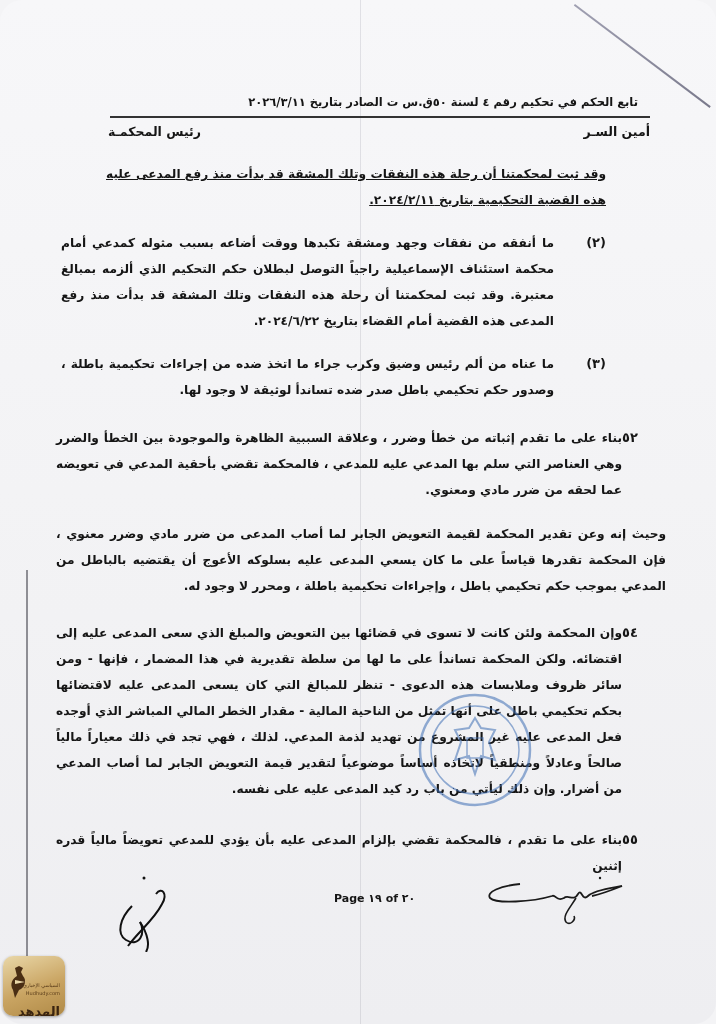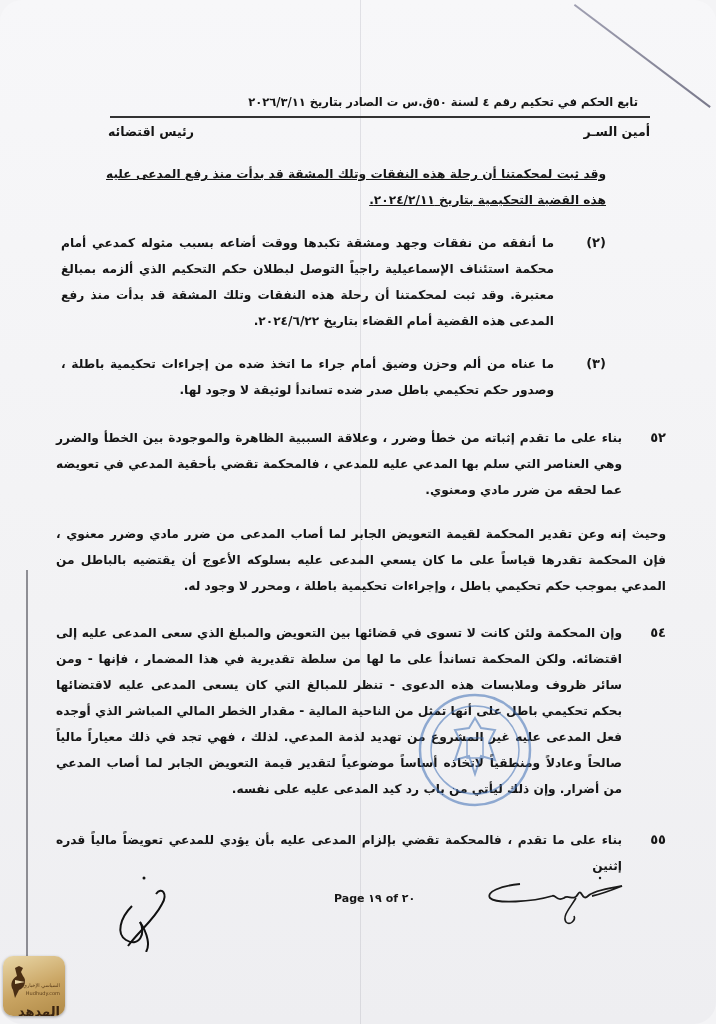--- a/index.html
+++ b/index.html
@@ -46,21 +46,21 @@
   .body-text {
     direction: rtl; text-align: justify; font-weight: bold;
     font-size: 12.2px; line-height: 26px;
   }
   .para { position: absolute; }
   .p-intro { right: 110px; top: 161px; width: 500px; text-decoration: underline; }
   .item { position: absolute; right: 110px; width: 545px; display: flex; direction: rtl; }
   .item .num { width: 52px; flex: none; font-size: 13px; font-weight: bold; text-align: right; line-height: 26px; }
   .item .txt { flex: 1; }
   .numbered { position: absolute; right: 50px; width: 610px; display: flex; direction: rtl; }
-  .numbered .num { width: 44px; flex: none; font-size: 13px; font-weight: bold; line-height: 26px; text-align: right; }
+  .numbered .num { width: 44px; flex: none; font-size: 13px; font-weight: bold; line-height: 26px; text-align: left; }
   .numbered .txt { flex: 1; }
   .footer-page {
     position: absolute; left: 334px; top: 892px;
     font-size: 11px; font-weight: bold; direction: ltr;
   }
   .sig { position: absolute; }
   .stamp { position: absolute; left: 415px; top: 690px; width: 120px; height: 120px; opacity: 0.55; }
   .logo-badge {
     position: absolute; left: 3px; top: 956px; width: 62px; height: 60px;
     border-radius: 10px;
@@ -88,33 +88,33 @@
 <div class="page">
   <div class="fold-line"></div>
   <div class="left-edge"></div>
   <div class="corner-crease"></div>
 
   <div class="header-line">تابع الحكم في تحكيم رقم ٤ لسنة ٥٠ق.س ت الصادر بتاريخ ٢٠٢٦/٣/١١</div>
   <div class="header-rule"></div>
 
   <div class="roles">
     <span>أمين السـر</span>
-    <span>رئيس اقتضائه</span>
+    <span>رئيس المحكمـة</span>
   </div>
 
   <div class="para p-intro body-text">وقد ثبت لمحكمتنا أن رحلة هذه النفقات وتلك المشقة قد بدأت منذ رفع المدعى عليه هذه القضية التحكيمية بتاريخ ٢٠٢٤/٢/١١.</div>
 
   <div class="item body-text" style="top:230px;">
     <span class="num">(٢)</span>
     <span class="txt">ما أنفقه من نفقات وجهد ومشقة تكبدها ووقت أضاعه بسبب مثوله كمدعي أمام محكمة استئناف الإسماعيلية راجياً التوصل لبطلان حكم التحكيم الذي ألزمه بمبالغ معتبرة. وقد ثبت لمحكمتنا أن رحلة هذه النفقات وتلك المشقة قد بدأت منذ رفع المدعى هذه القضية أمام القضاء بتاريخ ٢٠٢٤/٦/٢٢.</span>
   </div>
 
   <div class="item body-text" style="top:351px;">
     <span class="num">(٣)</span>
-    <span class="txt">ما عناه من ألم وحزن وضيق أمام جراء ما اتخذ ضده من إجراءات تحكيمية باطلة ، وصدور حكم تحكيمي باطل صدر ضده تساندأ لوثيقة لا وجود لها.</span>
+    <span class="txt">ما عناه من ألم رئيس وضيق وكرب جراء ما اتخذ ضده من إجراءات تحكيمية باطلة ، وصدور حكم تحكيمي باطل صدر ضده تساندأ لوثيقة لا وجود لها.</span>
   </div>
 
   <div class="numbered body-text" style="top:425px;">
     <span class="num">٥٢</span>
     <span class="txt">بناء على ما تقدم إثباته من خطأ وضرر ، وعلاقة السببية الظاهرة والموجودة بين الخطأ والضرر وهي العناصر التي سلم بها المدعي عليه للمدعي ، فالمحكمة تقضي بأحقية المدعي في تعويضه عما لحقه من ضرر مادي ومعنوي.</span>
   </div>
 
   <div class="numbered body-text" style="top:521px;">
     <span class="txt">وحيث إنه وعن تقدير المحكمة لقيمة التعويض الجابر لما أصاب المدعى من ضرر مادي وضرر معنوي ، فإن المحكمة تقدرها قياساً على ما كان يسعي المدعى عليه بسلوكه الأعوج أن يقتضيه بالباطل من المدعي بموجب حكم تحكيمي باطل ، وإجراءات تحكيمية باطلة ، ومحرر لا وجود له.</span>
   </div>

